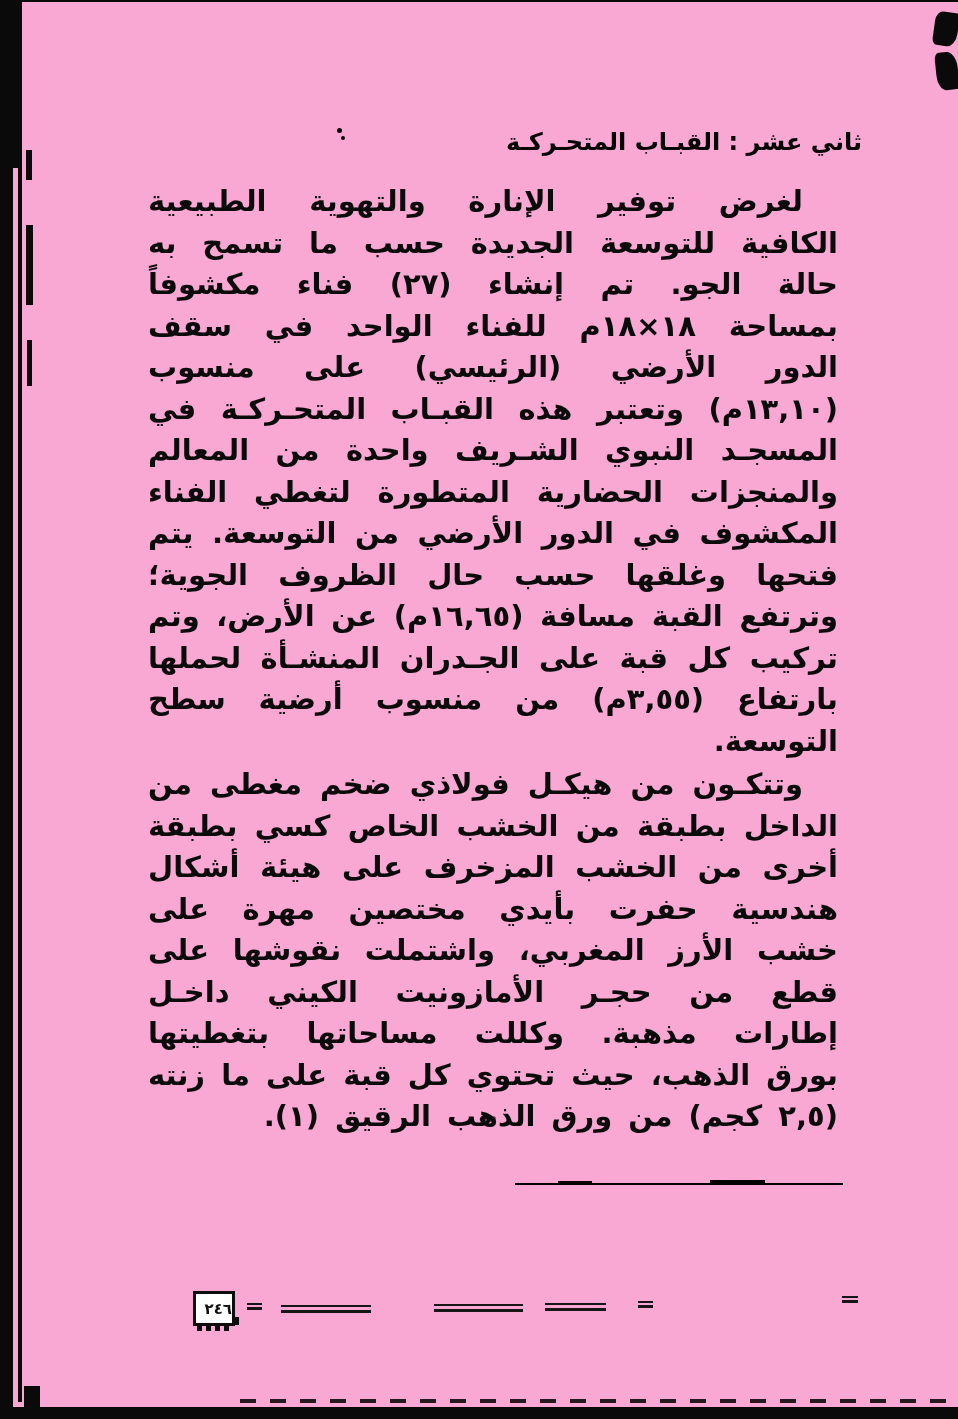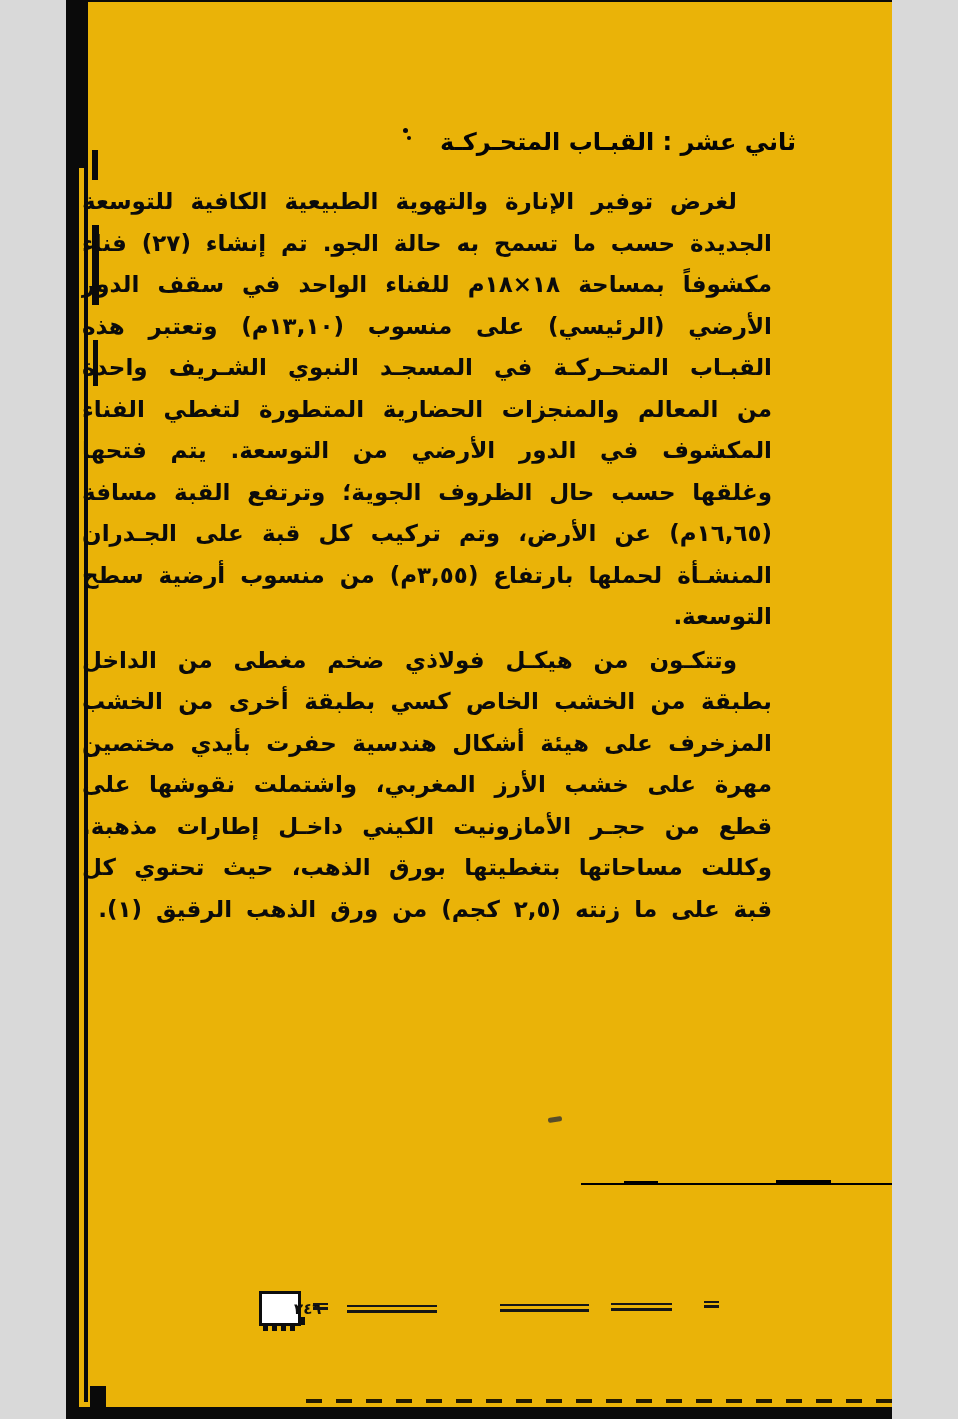--- a/index.html
+++ b/index.html
@@ -1,33 +1,33 @@
 <!DOCTYPE html>
 <html lang="ar"><head>
 <meta charset="utf-8">
 <style>
   html,body{margin:0;padding:0;background:#d9d9d9;}
   .page{
-    position:relative;width:826px;height:1419px;margin:0 auto;
-    background:#eab308;overflow:hidden;
+    position:relative;width:958px;height:1419px;margin:0 auto;
+    background:#f9a8d4;overflow:hidden;
     font-family:"DejaVu Sans",sans-serif;color:#0e0e0e;
   }
   .abs{position:absolute;}
   .ink{background:#0a0a0a;}
 
   
   .title{
     position:absolute;top:128px;right:96px;margin:0;
     font-size:24px;font-weight:bold;direction:rtl;white-space:nowrap;
     letter-spacing:0;color:#050505;
   }
   .content{
     position:absolute;top:181px;right:120px;width:690px;
     direction:rtl;text-align:justify;
-    font-size:23px;font-weight:bold;line-height:41.5px;word-spacing:6px;
+    font-size:29px;font-weight:bold;line-height:41.5px;word-spacing:6px;
     color:#0b0b0b;
   }
   .para{margin:0 0 16px;text-indent:35px;}
   .para.p1{margin-bottom:2px;}
   .para.p4{margin-bottom:14px;}
   .para.p5{margin-bottom:0;}
 
   
   .footnote-rule{position:absolute;top:1183px;left:515px;width:328px;height:2px;background:#000;}
   .fr-thick1{position:absolute;top:1180px;left:710px;width:55px;height:5px;background:#000;}
@@ -35,21 +35,21 @@
   .footnote{
     position:absolute;top:1197px;right:78px;width:734px;
     direction:rtl;text-align:right;font-size:19px;font-weight:bold;
     line-height:30px;color:#0b0b0b;
   }
 
   
   .pagenum-box{
     position:absolute;left:193px;top:1291px;width:42px;height:35px;
     border:3px solid #0d0d0d;box-sizing:border-box;
-    display:flex;align-items:center;justify-content:flex-end;
+    display:flex;align-items:center;justify-content:flex-start;
     font-size:15px;font-weight:bold;direction:rtl;background:#fff;padding-left:32px;
   }
   .pagenum-ticks{
     position:absolute;left:197px;top:1325px;width:36px;height:6px;
     background:repeating-linear-gradient(90deg,#0d0d0d 0 5px,transparent 5px 9px);
   }
   .box-corner-mark{position:absolute;left:234px;top:1317px;width:5px;height:8px;background:#0d0d0d;}
 
   
   .dline{

